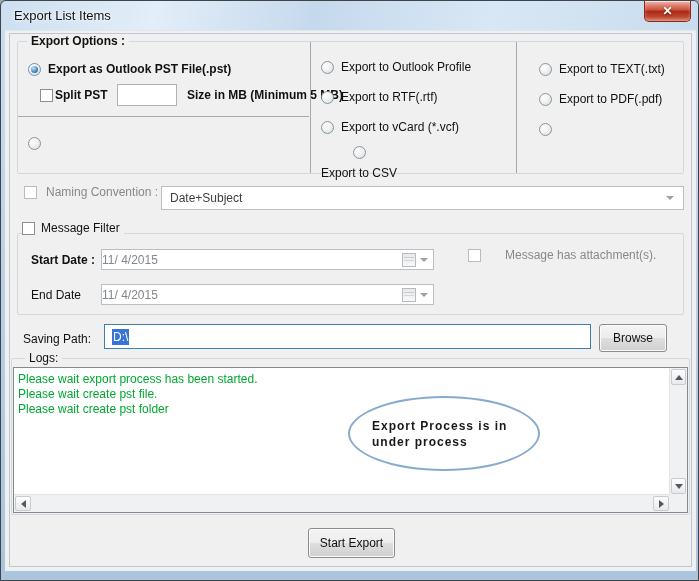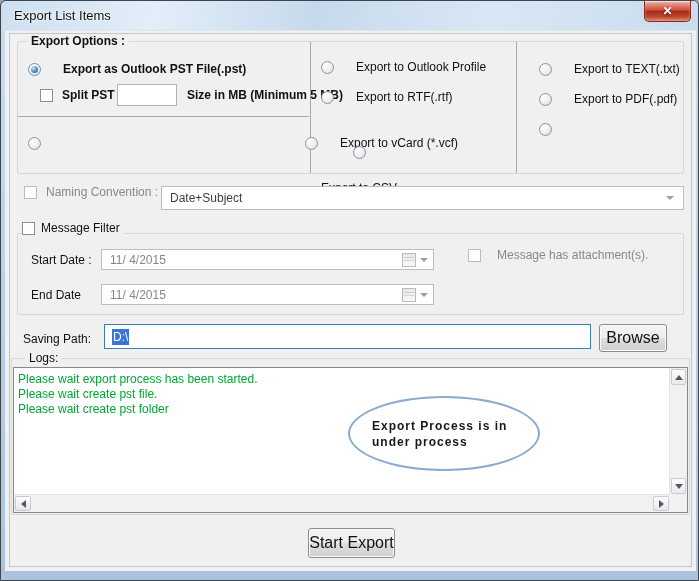--- a/index.html
+++ b/index.html
@@ -6,39 +6,39 @@
   .window{position:relative;width:699px;height:581px;background:linear-gradient(180deg,#cadeef 0%,#b7cfe7 55%,#aac4de 100%);border:1px solid #3f444a;box-sizing:border-box;border-radius:6px 6px 0 0;overflow:hidden;}
   .titlebar{position:absolute;left:1px;top:0;width:697px;height:29px;background:linear-gradient(100deg,#cddff0 0%,#e2eef9 22%,#c6d9ec 45%,#d8e7f5 70%,#c9dced 100%);border-radius:5px 5px 0 0;}
   .title-text{position:absolute;left:12px;top:7px;font-size:13px;color:#101010;text-shadow:0 0 6px #ffffff,0 0 2px #ffffff;}
   .close-btn{position:absolute;right:8px;top:0;width:45px;height:20px;border:1px solid #8e281b;border-top:none;border-radius:0 0 5px 5px;background:linear-gradient(180deg,#f3b5a9 0%,#dd8172 22%,#cc4f38 45%,#ab2a14 52%,#bc4630 78%,#d98875 100%);box-shadow:inset 0 1px 0 rgba(255,255,255,.55),inset 0 0 3px rgba(255,255,255,.35);display:flex;align-items:center;justify-content:center;cursor:pointer;}
   .close-x{color:#fff;font-size:12px;font-weight:bold;line-height:1;text-shadow:0 1px 2px #6d160a;}
   .client{position:absolute;left:4px;top:29px;width:691px;height:541px;background:#f0f0f0;border-top:1px solid #dfe6ec;box-sizing:border-box;}
   .inner-panel{position:absolute;left:8px;top:32px;width:683px;height:534px;border:1px solid #bcc7d1;box-sizing:border-box;}
   .gb{position:absolute;border:1px solid #d3d8dd;border-radius:2px;box-sizing:border-box;}
   .gb-label{position:absolute;background:#f0f0f0;padding:0 4px;font-size:12px;color:#111;z-index:3;white-space:nowrap;}
   .bold{font-weight:bold;}
-  .row{position:absolute;display:flex;align-items:center;gap:22px;font-size:12px;color:#111;height:16px;white-space:nowrap;}
+  .row{position:absolute;display:flex;align-items:center;gap:7px;font-size:12px;color:#111;height:16px;white-space:nowrap;}
   .radio{width:13px;height:13px;border-radius:50%;border:1px solid #8d9499;background:radial-gradient(circle at 32% 30%,#ffffff,#eceff1 55%,#ced4d9 100%);box-sizing:border-box;position:relative;flex:0 0 auto;cursor:pointer;}
   .radio.checked{border-color:#6a92b0;}
   .radio.checked::after{content:"";position:absolute;left:2px;top:2px;width:7px;height:7px;border-radius:50%;background:radial-gradient(circle at 35% 30%,#bfe3fb,#2f6fae 75%);}
   .checkbox{width:13px;height:13px;background:#fff;border:1px solid #898f94;box-sizing:border-box;flex:0 0 auto;cursor:pointer;}
   .checkbox.dim{border-color:#b9bdc1;}
   .vdiv{position:absolute;width:1px;background:#a6a9ac;}
   .hdiv{position:absolute;height:1px;background:#a6a9ac;}
   .textbox{position:absolute;background:#fff;border:1px solid #abb3ba;box-sizing:border-box;}
   .field{position:absolute;background:#fff;border:1px solid #b9bfc5;box-sizing:border-box;display:flex;align-items:center;}
-  .field .ftext{flex:1;font-size:12px;color:#83868b;padding-left:8px;}
+  .field .ftext{flex:1;font-size:12px;color:#83868b;}
   .cal-group{display:flex;align-items:center;gap:4px;padding-right:5px;}
   .cal-icon{width:12px;height:12px;border:1px solid #b7bbbf;background:linear-gradient(180deg,#e7e9ea 0%,#f7f8f8 100%);position:relative;}
   .cal-icon::before{content:"";position:absolute;left:1px;right:1px;top:3px;height:1px;background:#c8cccf;}
   .cal-icon::after{content:"";position:absolute;left:1px;right:1px;top:6px;height:1px;background:#d4d7d9;}
   .tri-down{width:0;height:0;border-left:4px solid transparent;border-right:4px solid transparent;border-top:4px solid #9da1a6;}
   .combo{position:absolute;background:#fff;border:1px solid #b9bfc5;box-sizing:border-box;display:flex;align-items:center;}
   .combo .ctext{flex:1;font-size:12px;color:#3c3e41;padding-left:8px;}
-  .btn{position:absolute;border:1px solid #8a8d90;border-radius:3px;background:linear-gradient(180deg,#f4f4f4 0%,#ededed 48%,#dedede 52%,#d0d0d0 100%);box-shadow:inset 0 0 0 1px #fbfbfb;font-size:16px;color:#111;display:flex;align-items:center;justify-content:center;cursor:pointer;}
+  .btn{position:absolute;border:1px solid #8a8d90;border-radius:3px;background:linear-gradient(180deg,#f4f4f4 0%,#ededed 48%,#dedede 52%,#d0d0d0 100%);box-shadow:inset 0 0 0 1px #fbfbfb;font-size:12px;color:#111;display:flex;align-items:center;justify-content:center;cursor:pointer;}
   .textarea{position:absolute;background:#fff;border:1px solid #84898f;box-sizing:border-box;overflow:hidden;}
   .logline{position:absolute;font-size:12px;color:#00a832;white-space:nowrap;}
   .ellipse{position:absolute;border:2px solid #88aacd;border-radius:50%;box-sizing:border-box;display:flex;flex-direction:column;justify-content:center;padding-left:22px;}
   .ellipse .mono{font-family:Liberation Sans, sans-serif;font-size:12px;font-weight:bold;color:#16181a;line-height:16px;letter-spacing:1px;white-space:nowrap;}
   .sb{position:absolute;background:#f0f1f3;}
   .sb-btn{position:absolute;border:1px solid #c8cbcf;border-radius:2px;background:linear-gradient(180deg,#fdfdfd,#e7e9ec);display:flex;align-items:center;justify-content:center;cursor:pointer;box-sizing:border-box;}
   .t-up{width:0;height:0;border-left:4px solid transparent;border-right:4px solid transparent;border-bottom:5px solid #55595e;}
   .t-dn{width:0;height:0;border-left:4px solid transparent;border-right:4px solid transparent;border-top:5px solid #55595e;}
   .t-lf{width:0;height:0;border-top:4px solid transparent;border-bottom:4px solid transparent;border-right:5px solid #55595e;}
   .t-rt{width:0;height:0;border-top:4px solid transparent;border-bottom:4px solid transparent;border-left:5px solid #55595e;}
@@ -63,39 +63,39 @@
   <div class="gb" style="left:16px;top:40px;width:667px;height:133px;"></div>
   <span class="gb-label bold" style="left:26px;top:33px;">Export Options :</span>
   <div class="vdiv" style="left:309px;top:41px;height:131px;"></div>
   <div class="vdiv" style="left:515px;top:41px;height:131px;"></div>
   <div class="hdiv" style="left:17px;top:115px;width:291px;"></div>
 
   <div class="row" style="left:27px;top:60px;">
     <span class="radio checked"></span>
     <span class="bold">Export as Outlook PST File(.pst)</span>
   </div>
-  <div class="row" style="left:39px;top:86px;gap:9px;">
+  <div class="row" style="left:39px;top:86px;gap:2px;">
     <span class="checkbox"></span>
     <span class="bold">Split PST</span>
   </div>
   <div class="textbox" style="left:116px;top:83px;width:60px;height:22px;" title=""></div>
   <span class="row bold" style="left:186px;top:86px;">Size in MB (Minimum 5 MB)</span>
   <div class="row" style="left:27px;top:134px;">
     <span class="radio"></span>
   </div>
 
   <div class="row" style="left:320px;top:58px;">
     <span class="radio"></span>
     <span>Export to Outlook Profile</span>
   </div>
   <div class="row" style="left:320px;top:88px;">
     <span class="radio"></span>
     <span>Export to RTF(.rtf)</span>
   </div>
-  <div class="row" style="left:304px;top:118px;margin-top:16px;">
+  <div class="row" style="left:320px;top:118px;">
     <span class="radio"></span>
     <span>Export to vCard (*.vcf)</span>
   </div>
   <div class="row" style="left:320px;top:145px;flex-direction:column;">
     <span class="radio"></span>
     <span>Export to CSV</span>
   </div>
 
   <div class="row" style="left:538px;top:60px;text-align:center;">
     <span class="radio"></span>
@@ -117,39 +117,39 @@
     <span class="ctext">Date+Subject</span>
     <span class="tri-down" style="margin-right:9px;"></span>
   </div>
 
   <div class="gb" style="left:16px;top:232px;width:667px;height:82px;"></div>
   <div class="row" style="left:21px;top:219px;background:#f0f0f0;z-index:3;padding:0 4px 0 0;gap:6px;">
     <span class="checkbox"></span>
     <span>Message Filter</span>
   </div>
 
-  <span class="row" style="left:30px;top:251px;">Start Date :</span>
+  <span class="row" style="left:30px;top:251px;font-weight:bold;">Start Date :</span>
   <div class="field" style="left:100px;top:248px;width:333px;height:21px;">
     <span class="ftext">11/ 4/2015</span>
     <span class="cal-group">
       <span class="cal-icon"></span>
       <span class="tri-down"></span>
     </span>
   </div>
 
   <span class="row" style="left:30px;top:286px;">End Date</span>
   <div class="field" style="left:100px;top:283px;width:333px;height:21px;">
     <span class="ftext">11/ 4/2015</span>
     <span class="cal-group">
       <span class="cal-icon"></span>
       <span class="tri-down"></span>
     </span>
   </div>
 
-  <div class="row graytext" style="left:467px;top:246px;gap:16px;">
+  <div class="row graytext" style="left:467px;top:246px;gap:24px;">
     <span class="checkbox dim"></span>
     <span>Message has attachment(s).</span>
   </div>
 
   <span class="row" style="left:22px;top:330px;">Saving Path:</span>
   <div class="field" style="left:103px;top:323px;width:487px;height:25px;border-color:#3c7fb1;">
     <span class="sel" style="margin-left:7px;">D:\</span>
   </div>
   <div class="btn" style="left:598px;top:323px;width:66px;height:26px;">
     <span>Browse</span>

